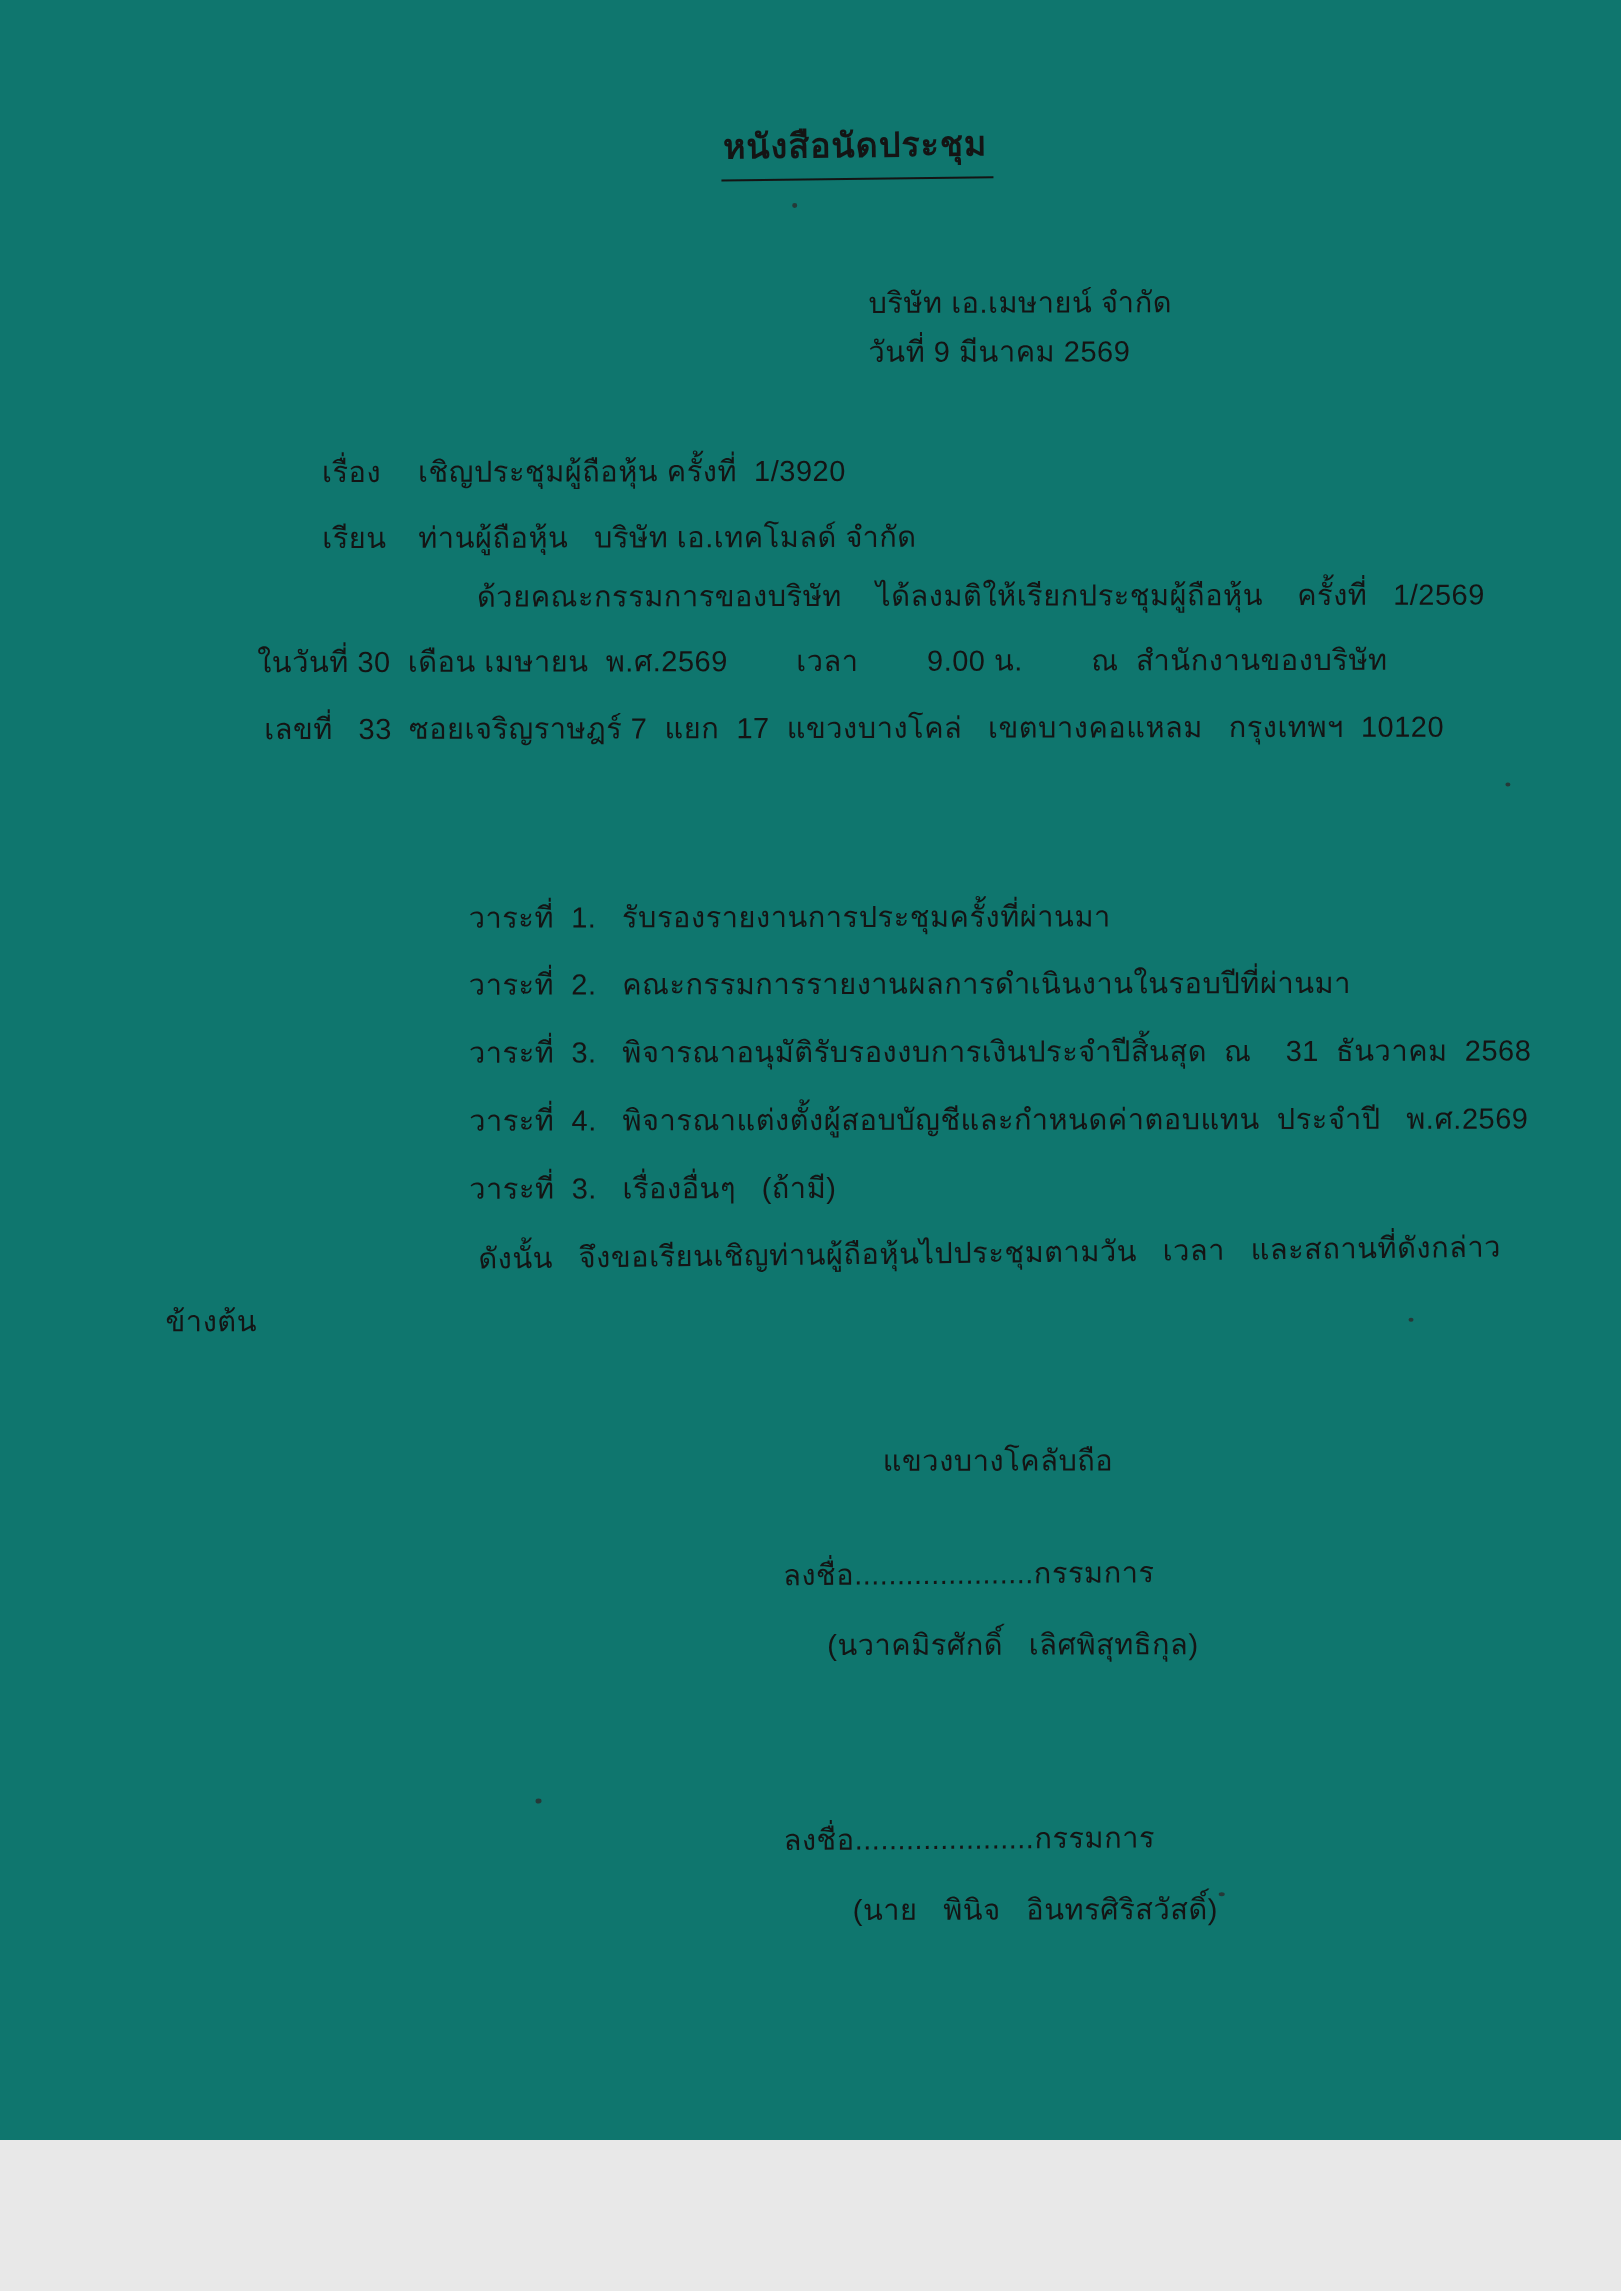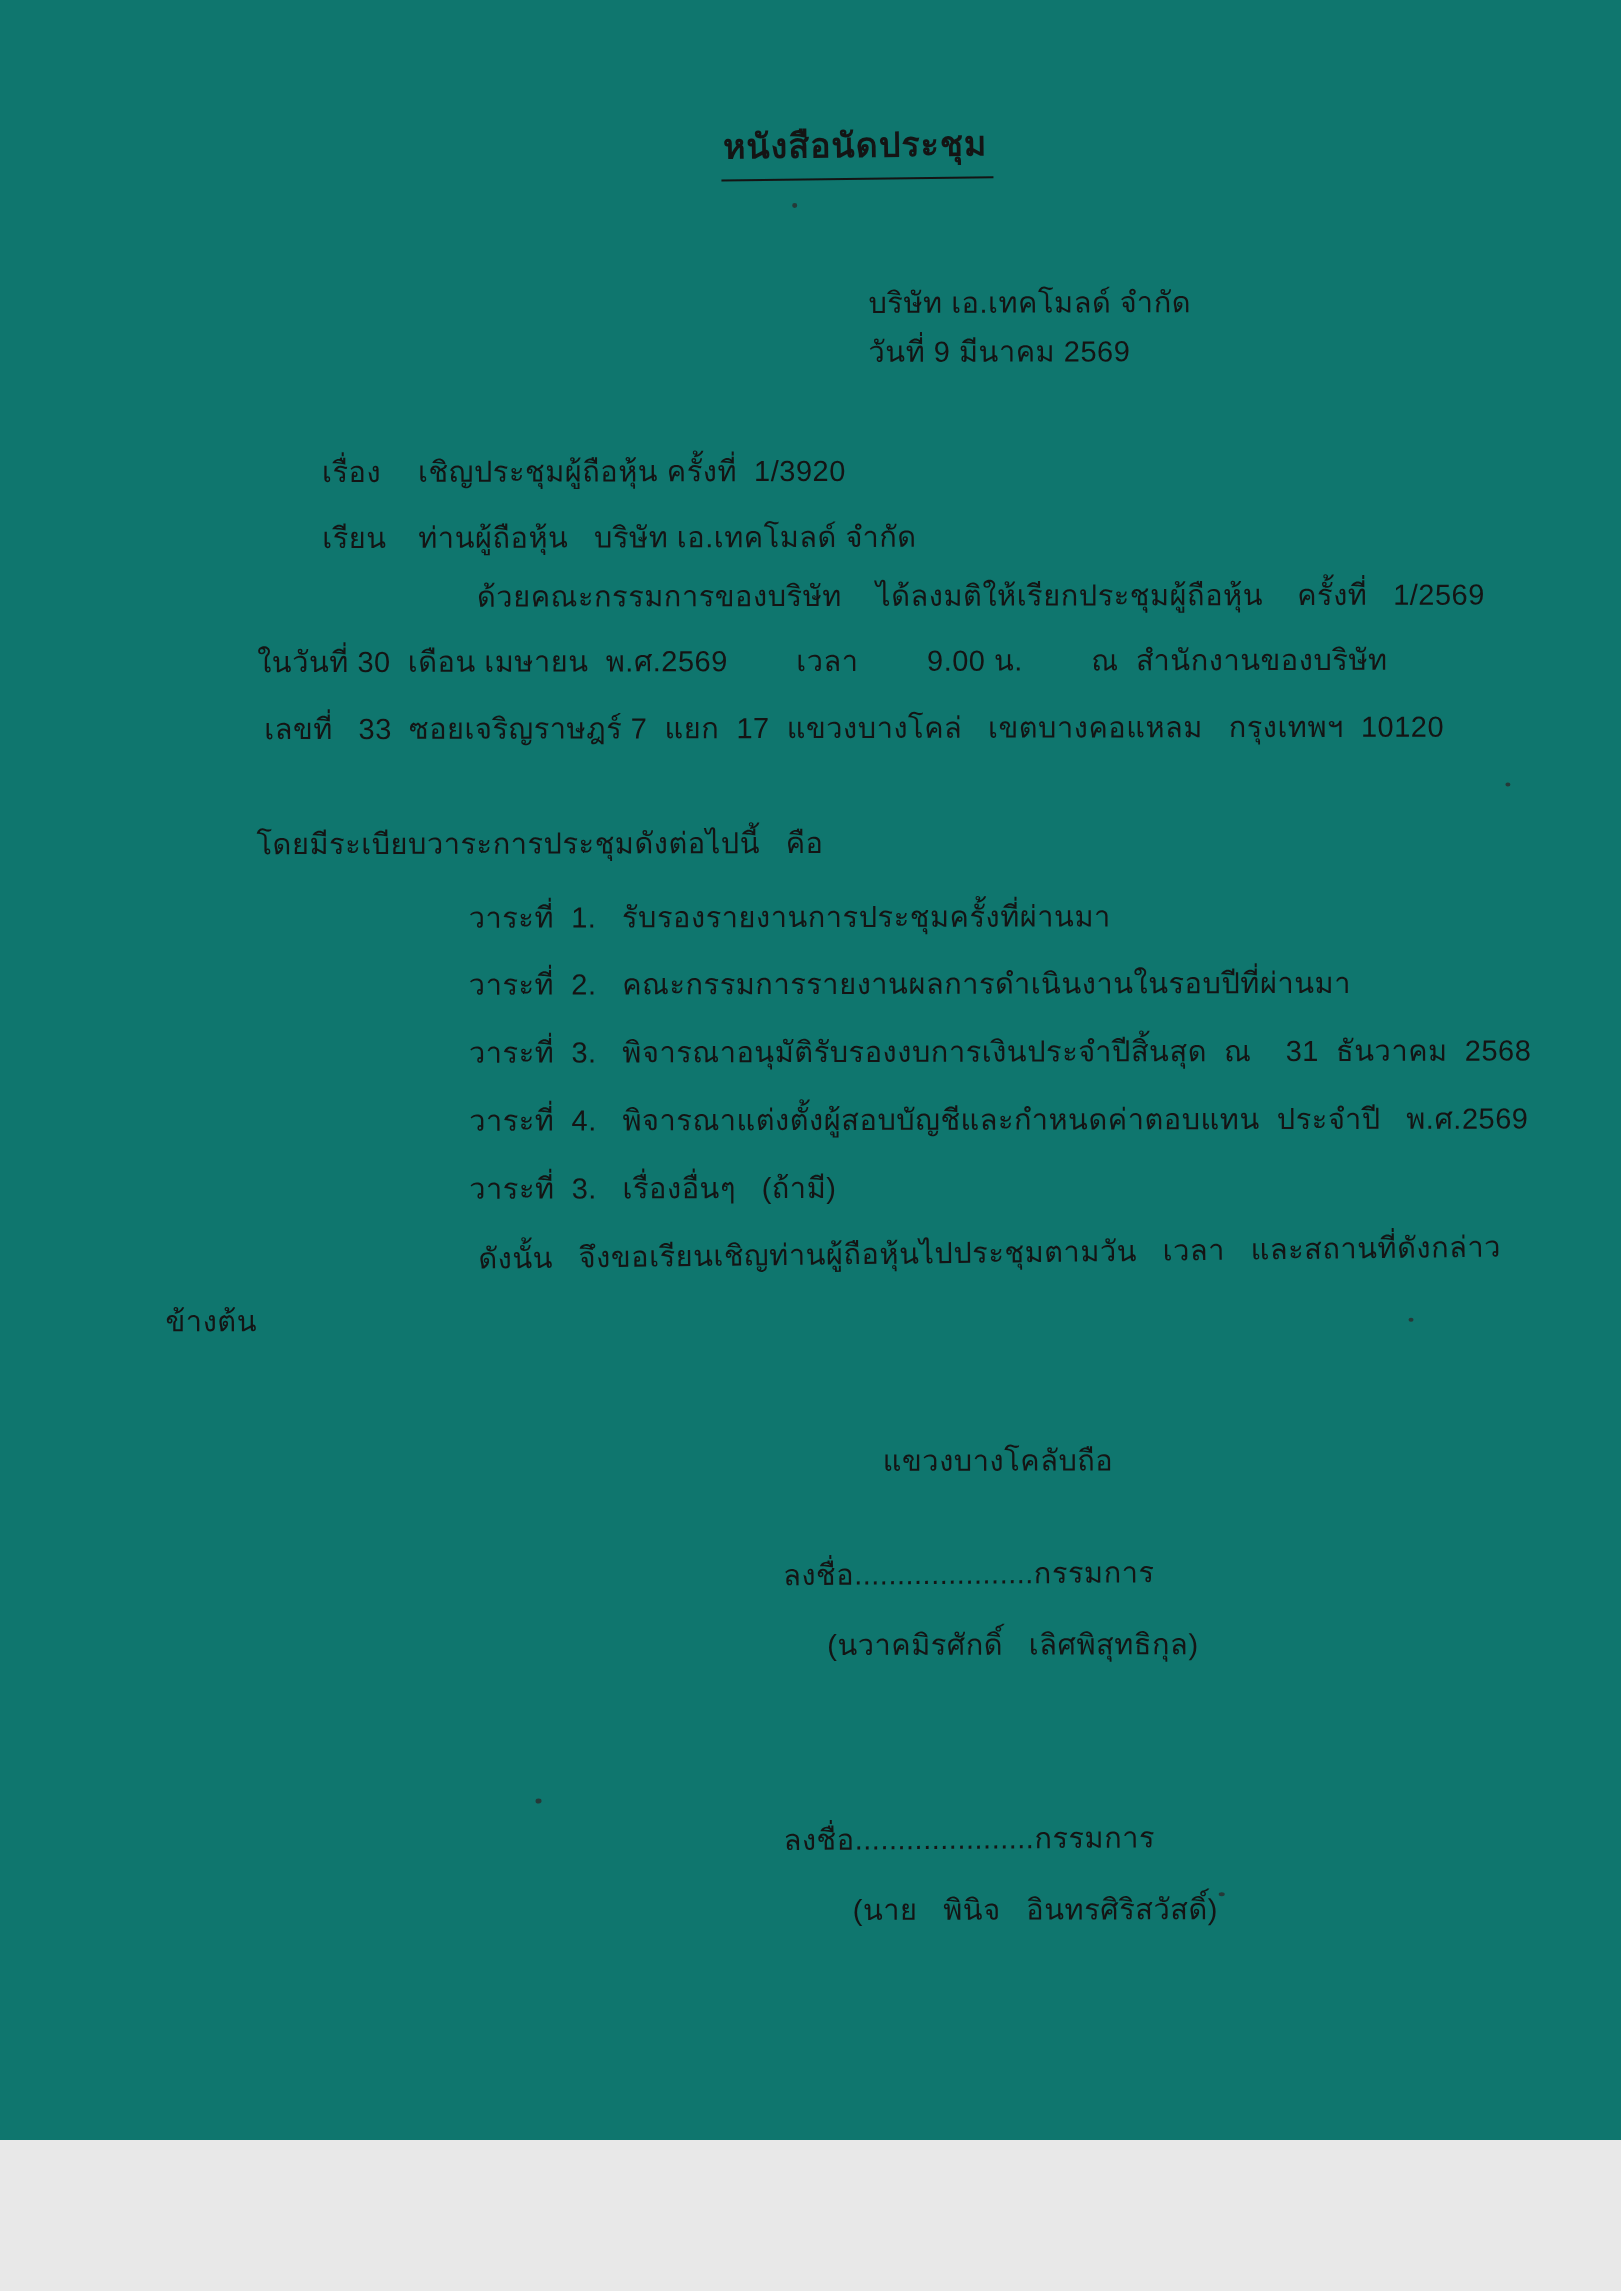--- a/index.html
+++ b/index.html
@@ -80,39 +80,38 @@
   .speck-e { left: 1217px; top: 1893px; width: 5.9px; height: 3.9px; }
 </style>
 </head>
 <body>
 
 <div class="page">
   <div class="inner">
 
     <div class="doc-title">หนังสือนัดประชุม</div>
 
-    <div class="line company">บริษัท เอ.เทคโมลด์ จำกัด</div>
+    <div class="line company">บริษัท เอ.เมษายน์ จำกัด</div>
 
     <div class="line date">วันที่ 9 มีนาคม 2569</div>
 
     <div class="line subject-row">
       <span class="field-label">เรื่อง</span><span>เชิญประชุมผู้ถือหุ้น ครั้งที่  1/3920</span>
     </div>
 
     <div class="line to-row">
       <span class="field-label">เรียน</span><span>ท่านผู้ถือหุ้น   บริษัท เอ.เทคโมลด์ จำกัด</span>
     </div>
 
     <div class="line body-1">ด้วยคณะกรรมการของบริษัท    ได้ลงมติให้เรียกประชุมผู้ถือหุ้น    ครั้งที่   1/2569</div>
 
     <div class="line body-2">ในวันที่ 30  เดือน เมษายน  พ.ศ.2569        เวลา        9.00 น.        ณ  สำนักงานของบริษัท</div>
 
     <div class="line body-3">เลขที่   33  ซอยเจริญราษฎร์ 7  แยก  17  แขวงบางโคล่   เขตบางคอแหลม   กรุงเทพฯ  10120</div>
 
-    <div class="line agenda-intro">โดยมีระเบียบวาระการประชุมดังต่อไปนี้   คือ</div>
 
     <div class="line agenda-1">วาระที่  1.   รับรองรายงานการประชุมครั้งที่ผ่านมา</div>
 
     <div class="line agenda-2">วาระที่  2.   คณะกรรมการรายงานผลการดำเนินงานในรอบปีที่ผ่านมา</div>
 
     <div class="line agenda-3">วาระที่  3.   พิจารณาอนุมัติรับรองงบการเงินประจำปีสิ้นสุด  ณ    31  ธันวาคม  2568</div>
 
     <div class="line agenda-4">วาระที่  4.   พิจารณาแต่งตั้งผู้สอบบัญชีและกำหนดค่าตอบแทน  ประจำปี   พ.ศ.2569</div>
 
     <div class="line agenda-5">วาระที่  3.   เรื่องอื่นๆ   (ถ้ามี)</div>

